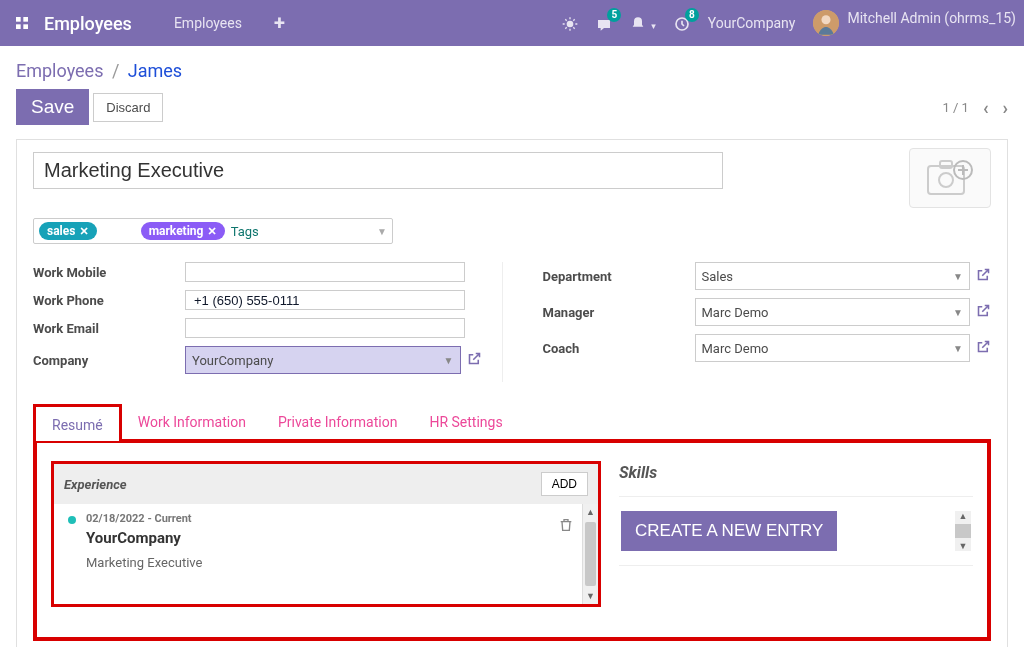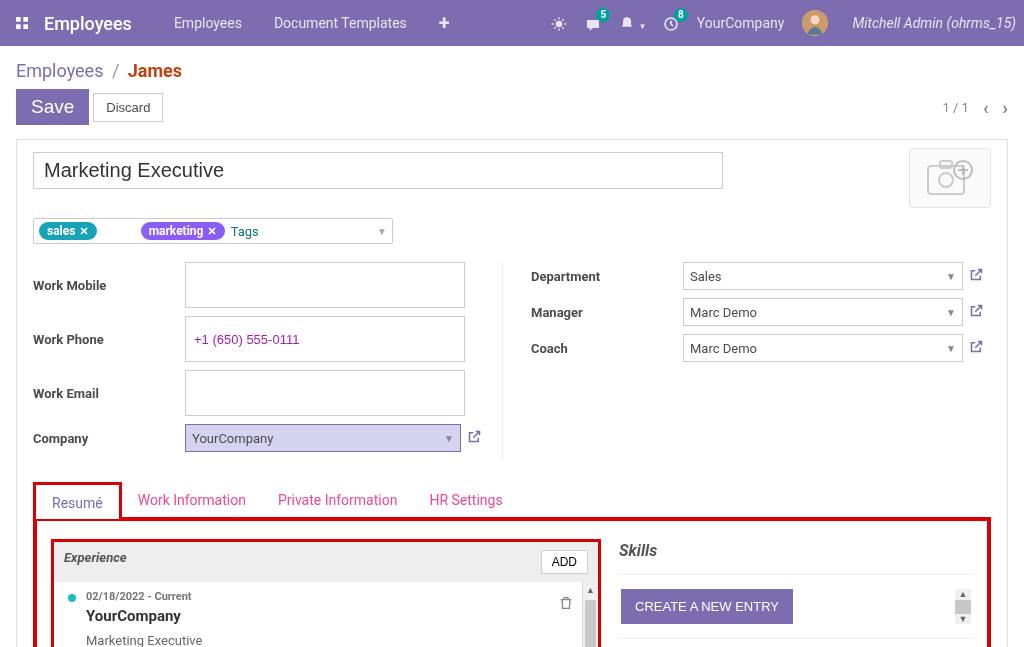--- a/index.html
+++ b/index.html
@@ -9,34 +9,34 @@
   .navbar { background: #7c6db0; height: 46px; display: flex; align-items: center; padding: 0 8px; color: #fff; }
   .navbar-left { display: flex; align-items: center; gap: 4px; }
   .app-icon { width: 28px; height: 28px; display: flex; align-items: center; justify-content: center; margin-right: 4px;}
   .app-name { font-size: 18px; font-weight: 500; margin-right: 24px; }
   .nav-link { color: #e8e4f2; font-size: 14px; padding: 8px 14px; cursor: pointer; }
   .nav-plus { font-size: 20px; padding: 0 14px; cursor: pointer; font-weight: bold; color:#e8e4f2;}
   .navbar-right { margin-left: auto; display: flex; align-items: center; gap: 18px; }
   .nav-icon { position: relative; cursor: pointer; color: #e8e4f2; font-size: 16px; }
   .badge { position: absolute; top: -6px; right: -9px; background: #00a09d; color: #fff; font-size: 10px; font-weight:bold; border-radius: 8px; padding: 1px 4px; min-width:14px; text-align:center; line-height:12px;}
   .company-name { color: #e8e4f2; font-size: 14px; }
-  .user-area { display: flex; align-items: center; gap: 24px; font-style: italic; }
+  .user-area { display: flex; gap: 8px; }
   .avatar { width: 26px; height: 26px; border-radius: 50%; background: #d4a574; display:flex; align-items:center; justify-content:center; overflow:hidden;}
   .avatar svg { width: 26px; height: 26px; }
   .user-name { color: #e8e4f2; font-size: 14px; }
 
   
   .content-outer { display:flex; height: calc(647px - 46px); }
   .content-area { flex:1; overflow-y:scroll; padding-bottom:10px;}
   .content-area::-webkit-scrollbar { width: 17px; }
   .content-area::-webkit-scrollbar-track { background: #f1f1f1; }
   .content-area::-webkit-scrollbar-thumb { background: #c1c1c1; }
   .breadcrumb { font-size: 18px; color: #7c6db0; margin-bottom: 6px;}
   .breadcrumb .sep { color: #999; margin: 0 4px; }
-  .breadcrumb .current { color: #c2410c; font-weight: bold; }
+  .breadcrumb .current { color: #1d4ed8; }
   
   .actions-row { display:flex; align-items:center; padding: 0 16px 14px 16px; }
   .btn-save { background: #7c6db0; color: #fff; border: 1px solid #7c6db0; padding: 6px 14px; font-size: 19px; cursor: pointer; margin-right:4px;}
   .btn-discard { background: #fff; color: #4c4c4c; border: 1px solid #ccc; padding: 6px 12px; font-size: 13px; cursor: pointer; }
   .pager { margin-left: auto; display: flex; align-items: center; gap: 14px; color: #888; font-size:13px;}
   .pager-arrow { cursor: pointer; font-size: 18px; color:#888; font-weight:bold;}
 
   
   .sheet-wrap { padding: 0 16px; }
   .sheet { border: 1px solid #e0e0e0; padding: 0; background:#fff; min-height:462px; position:relative;}
@@ -49,60 +49,60 @@
 
   .tags-row { margin-top:10px; max-width:360px; border:1px solid #ccc; padding:3px 5px; display:flex; align-items:center; gap:4px; border-radius:2px; position:relative;}
   .tag { display:inline-flex; align-items:center; gap:4px; padding:2px 8px; border-radius:10px; color:#fff; font-size:12px; font-weight:bold;}
   .tag.teal { background:#17a2b8; }
   .tag.pink { background:#8b5cf6;margin-left:40px; }
   .tag-x { font-weight:bold; cursor:pointer; font-size:11px;}
   .tags-placeholder { color:#0f766e; font-size:13px; margin-left:2px;}
   .tags-caret { margin-left:auto; color:#aaa; font-size:10px;}
 
   
-  .fields-grid { display:flex; gap:28px; margin-top:18px; }
+  .fields-grid { display:flex; gap:40px; margin-top:18px; }
   .col { flex:1; }
   .col-left { border-right:1px solid #eee; padding-right:20px; max-width:470px;}
   .field-row { display:flex; align-items:center; margin-bottom:8px; }
   .field-label { width:152px; font-size:13px; color:#4c4c4c; font-weight:bold;}
-  .field-input { flex:1; max-width:280px; border:1px solid #ccc; padding:5px 8px; font-size:13px; color:#a21caf; height:46px;}
+  .field-input { flex:1; max-width:280px; border:1px solid #ccc; padding:5px 8px; font-size:13px; color:#0f172a; height:20px;}
   .field-select { flex:1; max-width:280px; border:1px solid #ccc; padding:4px 6px; font-size:13px; height:28px; display:flex; align-items:center; background:#fff; position:relative;}
   .field-select.highlighted { background:#d6d3f0; border-color:#7c6db0;}
   .select-caret { margin-left:auto; color:#888; font-size:10px;}
   .ext-link { margin-left:6px; color:#7c6db0; cursor:pointer; }
   .ext-link svg { width:15px; height:15px; }
 
   
   .tabs { display:flex; border-bottom:1px solid #ddd; margin-top:22px; }
   .tab { padding:10px 16px 8px 16px; font-size:14px; color:#7c6db0; cursor:pointer; }
   .tab.active { border:3px solid #d80000; border-bottom:none; margin-bottom:-1px; background:#fff;}
   .tab:not(.active) { color:#ec4899; }
 
   
   .tab-panel-wrap { border:4px solid #d80000; padding:18px 14px 30px 14px; margin-top:-2px; display:flex; gap:18px; }
   
   .resume-box { flex:0 0 550px; border:3px solid #d80000; background:#fff; position:relative; padding:0;}
-  .resume-head { background:#eee; padding:8px 10px; display:flex; align-items:flex-start;}
+  .resume-head { background:#eee; padding:8px 10px; display:flex; align-items:center;}
   .resume-head-title { font-weight:bold; font-style:italic; font-size:13px; color:#555;}
   .btn-add { margin-left:auto; border:1px solid #ccc; background:#fff; padding:4px 10px; font-size:12px; cursor:pointer;}
   .resume-body { padding:8px 20px 26px 10px; position:relative; min-height:100px;}
   .entry { position:relative; padding-left:22px; }
   .entry-dot { position:absolute; left:4px; top:4px; width:8px; height:8px; border-radius:50%; background:#1fbfb8;}
   .entry-dates { font-size:11px; color:#777; font-weight:bold;}
   .entry-title { font-size:15px; font-weight:bold; color:#333; margin-top:4px;}
   .entry-sub { font-size:13px; color:#666; margin-top:8px;}
   .entry-trash { position:absolute; right:4px; top:4px; color:#888; cursor:pointer;}
   .resume-scroll { position:absolute; right:0; top:0; bottom:0; width:16px; background:#f0f0f0; border-left:1px solid #ddd;}
   .resume-scroll-thumb { position:absolute; left:2px; right:2px; top:18px; bottom:18px; background:#c8c8c8; border-radius:2px;}
   .scroll-arrow { position:absolute; left:0; right:0; height:16px; text-align:center; font-size:9px; color:#666; line-height:16px;}
 
   .skills-box { flex:1; }
   .skills-title { font-weight:bold; font-style:italic; font-size:16px; color:#555; padding:2px 0 14px 0;}
   .skills-body { border:1px solid #eee; border-left:none; border-right:none; padding:14px 2px; position:relative; display:flex;}
-  .btn-create { background:#7c6db0; color:#fff; border:none; padding:10px 14px; font-size:13px; font-weight:500; cursor:pointer;}
+  .btn-create { background:#7c6db0; color:#fff; border:none; padding:10px 14px; font-size:17px; font-weight:500; cursor:pointer;}
   .skills-scroll { margin-left:auto; width:16px; background:#f0f0f0; display:flex; flex-direction:column; justify-content:space-between;}
   .sk-thumb { background:#c8c8c8; height:14px;}
   .sk-arr { font-size:9px; color:#666; text-align:center;}
 
   
   svg.ico { width:16px; height:16px; vertical-align:middle; }
 </style>
 </head>
 <body>
 
@@ -111,21 +111,20 @@
     <div class="app-icon">
       <svg class="ico" viewBox="0 0 24 24" fill="#fff">
           <rect x="3" y="3" width="7" height="7"></rect>
           <rect x="14" y="3" width="7" height="7"></rect>
           <rect x="3" y="14" width="7" height="7"></rect>
           <rect x="14" y="14" width="7" height="7"></rect>
         </svg>
     </div>
     <span class="app-name">Employees</span>
     <span class="nav-link">Employees</span>
-    <span class="nav-link">Document Templates</span>
     <span class="nav-plus">+</span>
   </div>
   <div class="navbar-right">
     <span class="nav-icon">
       <svg class="ico" viewBox="0 0 24 24" fill="#e8e4f2">
           <circle cx="12" cy="12" r="5"></circle>
           <path d="M12 2v3M12 19v3M4 12H1M23 12h-3M5 5l2 2M17 17l2 2M5 19l2-2M17 7l2-2" stroke="#e8e4f2" stroke-width="2"></path>
         </svg>
     </span>
     <span class="nav-icon">

